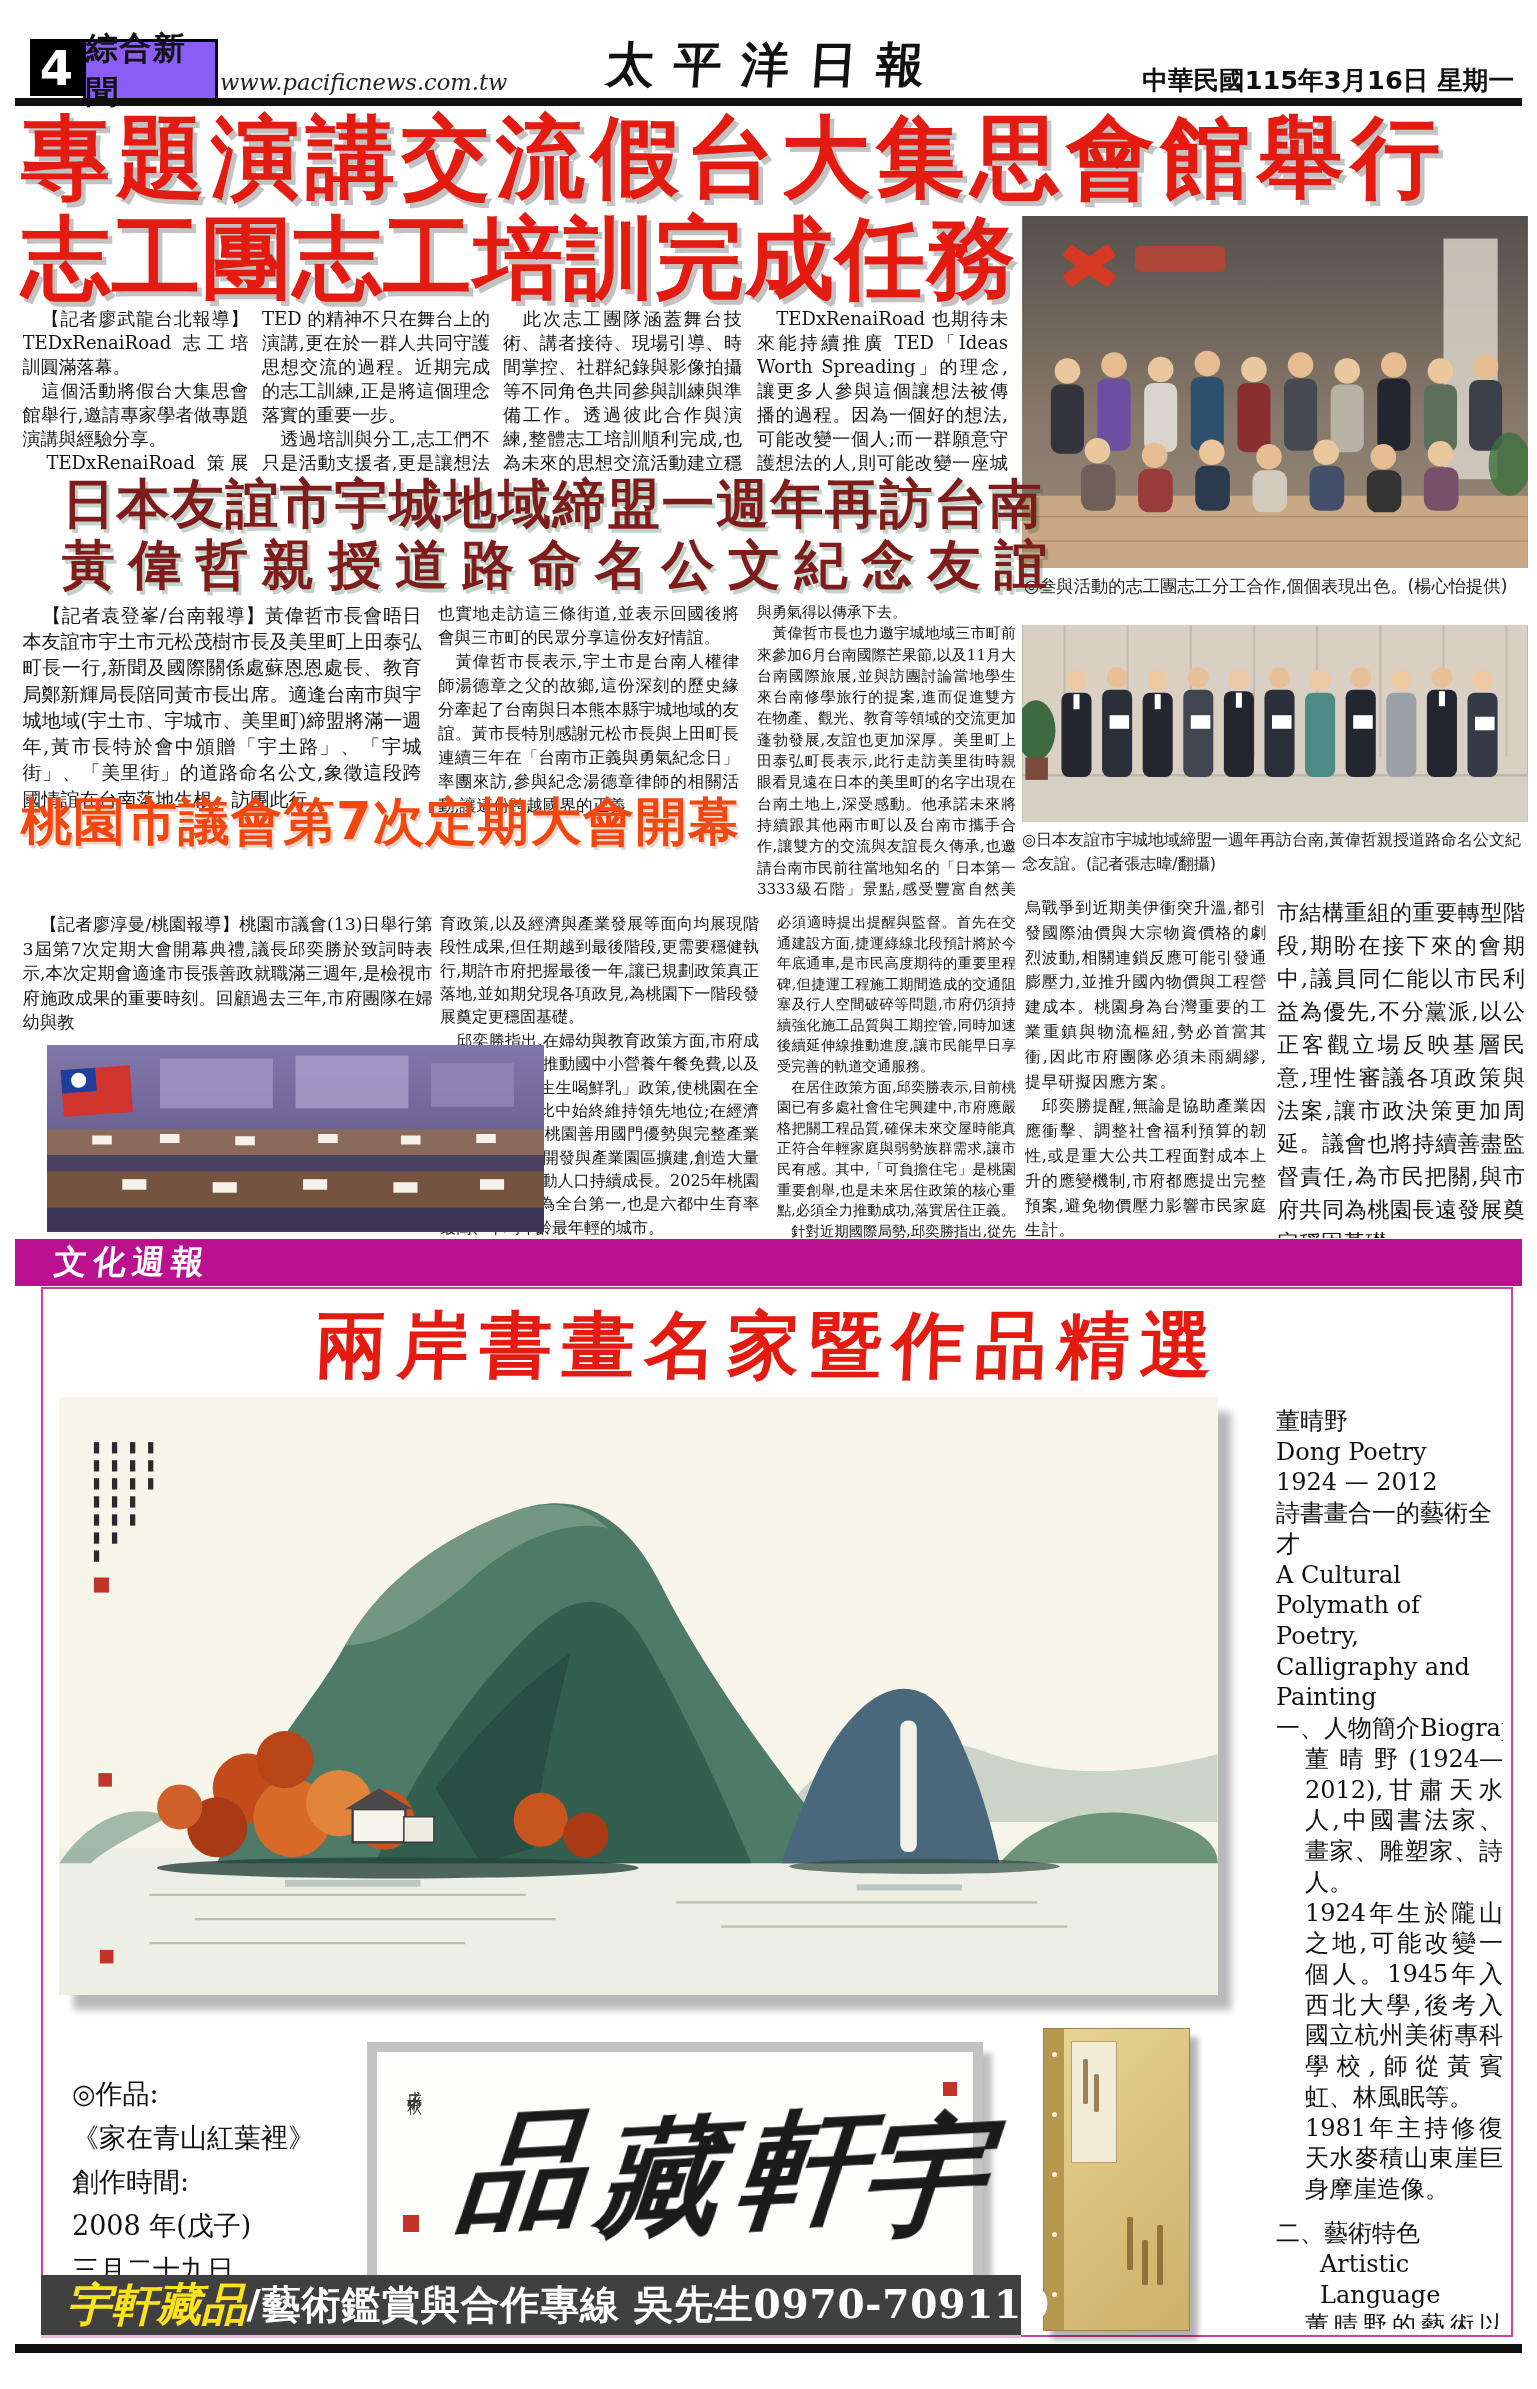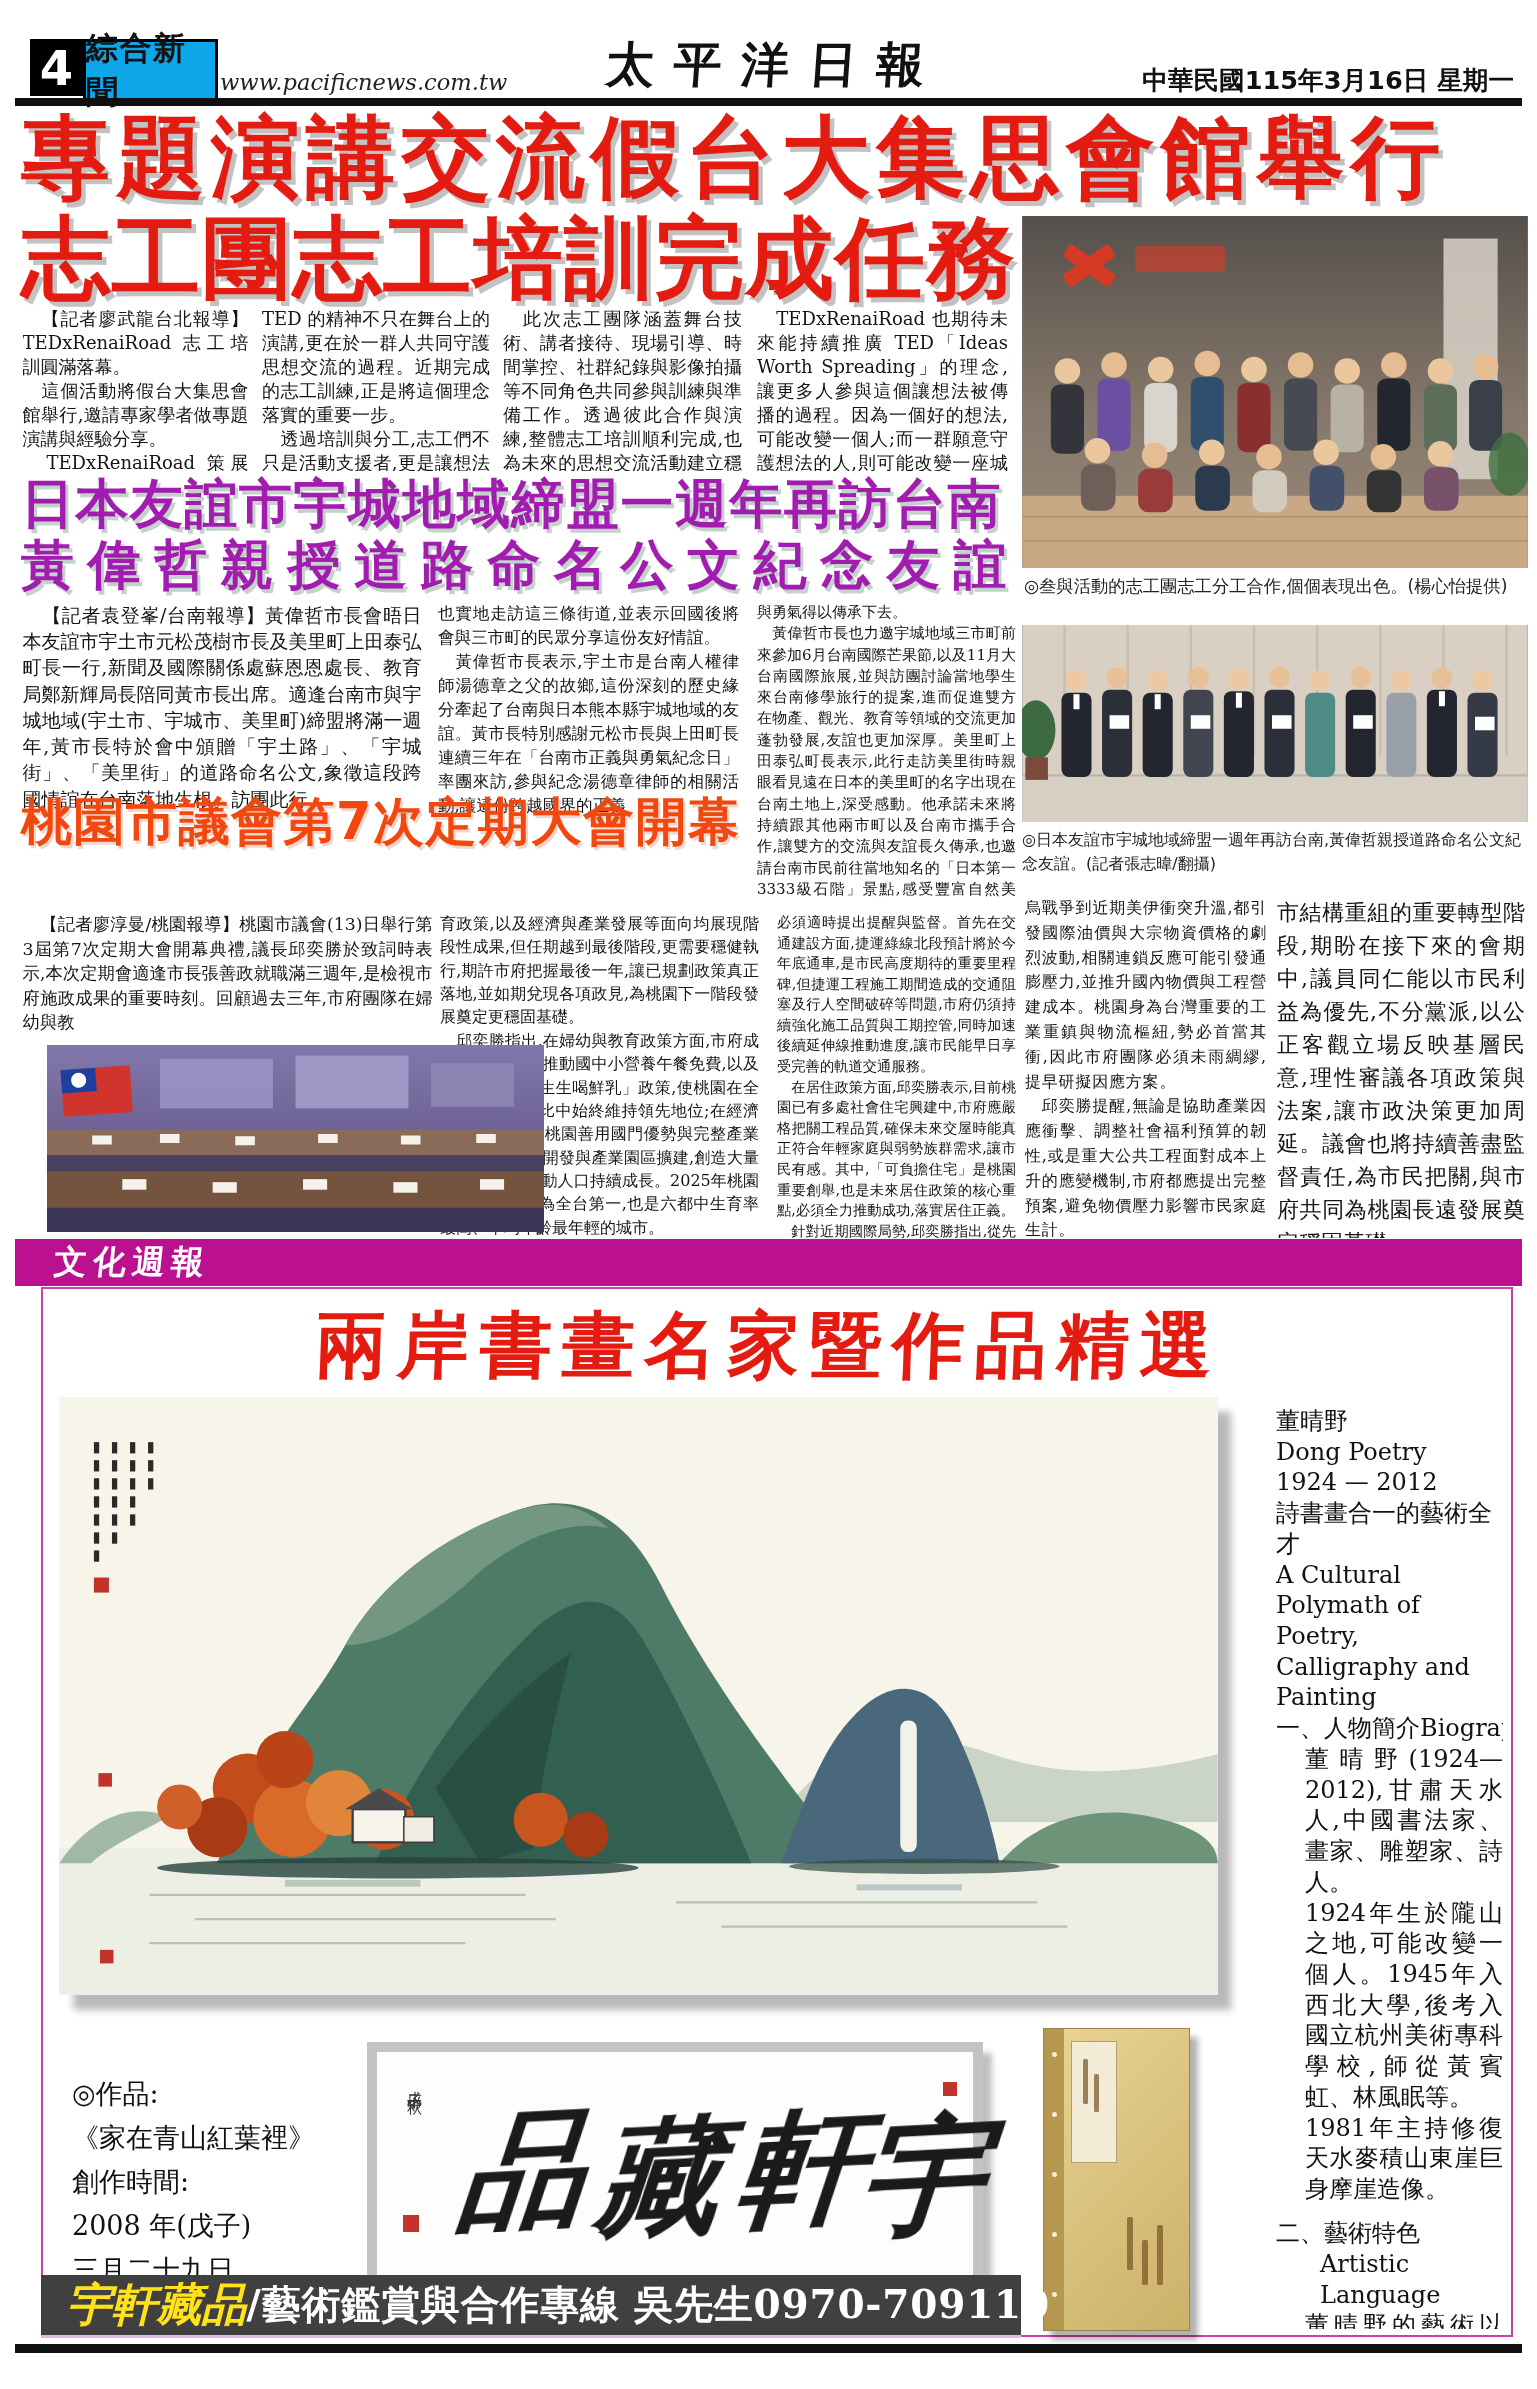--- a/index.html
+++ b/index.html
@@ -6,37 +6,37 @@
   .page{
     position:relative;width:1537px;height:2389px;margin:0 auto;
     background:#ffffff;overflow:hidden;
     font-family:"DejaVu Serif","Liberation Serif",serif;color:#111;
   }
   .abs{position:absolute;}
   
   .pageno{left:30px;top:39px;width:53px;height:57px;background:#000;color:#fff;
     font-family:"DejaVu Sans","Liberation Sans",sans-serif;font-weight:900;font-size:48px;
     display:flex;align-items:center;justify-content:center;}
-  .section-box{left:83px;top:39px;width:129px;height:57px;border:3px solid #000;background:#0ea5e9;
+  .section-box{left:83px;top:39px;width:129px;height:57px;border:3px solid #000;background:#8b5cf6;
     font-family:"DejaVu Sans","Liberation Sans",sans-serif;font-weight:900;font-size:32px;
     display:flex;align-items:center;justify-content:center;letter-spacing:1.5px;}
   .url{left:220px;top:69px;font-style:italic;font-size:22.6px;color:#222;}
   .masthead{left:602px;top:33px;width:346px;text-align:center;font-weight:bold;font-size:48px;
     letter-spacing:19.6px;transform:skewX(-4deg);white-space:nowrap;}
   .hdate{left:1077px;top:63px;width:437px;text-align:right;font-size:25.6px;font-weight:bold;
     font-family:"DejaVu Sans","Liberation Sans",sans-serif;}
   .rule{background:#101010;}
   .rule1{left:15px;top:98px;width:1507px;height:7.5px;}
   .rule2{left:15px;top:2344px;width:1507px;height:9px;}
   
   .hl{font-family:"DejaVu Sans","Liberation Sans",sans-serif;font-weight:900;white-space:nowrap;line-height:1;}
   .h1{color:#e31b10;font-size:89px;text-shadow:4.5px 5.3px 0 rgba(120,120,120,.45);}
   .h1l1{left:21px;top:113px;letter-spacing:6px;}
   .h1l2{left:21px;top:214px;letter-spacing:1.5px;}
-  .h2{color:#a21caf;font-size:53px;text-shadow:3px 3.8px 0 rgba(10,80,40,.25);}
+  .h2{color:#7f1d1d;font-size:53px;text-shadow:3px 3.8px 0 rgba(10,80,40,.25);margin-left:41px;}
   .h2l1{left:21px;top:477px;letter-spacing:1.5px;}
   .h2l2{left:21px;top:538px;letter-spacing:13.6px;}
   .h3{left:21px;top:796px;color:#f2470e;font-size:51px;letter-spacing:1.5px;text-shadow:2.3px 3px 0 rgba(170,60,10,.2);}
   .h3sub{left:21px;top:864px;color:#f2470e;font-size:36px;font-weight:800;letter-spacing:0.8px;}
   
   .col{position:absolute;text-align:justify;white-space:pre-line;overflow:hidden;color:#141414;}
   .a1c{top:307px;height:164px;font-size:18px;line-height:1.33;}
   .a1c1{left:22.6px;width:226px;}
   .a1c2{left:262px;width:228px;}
   .a1c3{left:503px;width:239px;}

